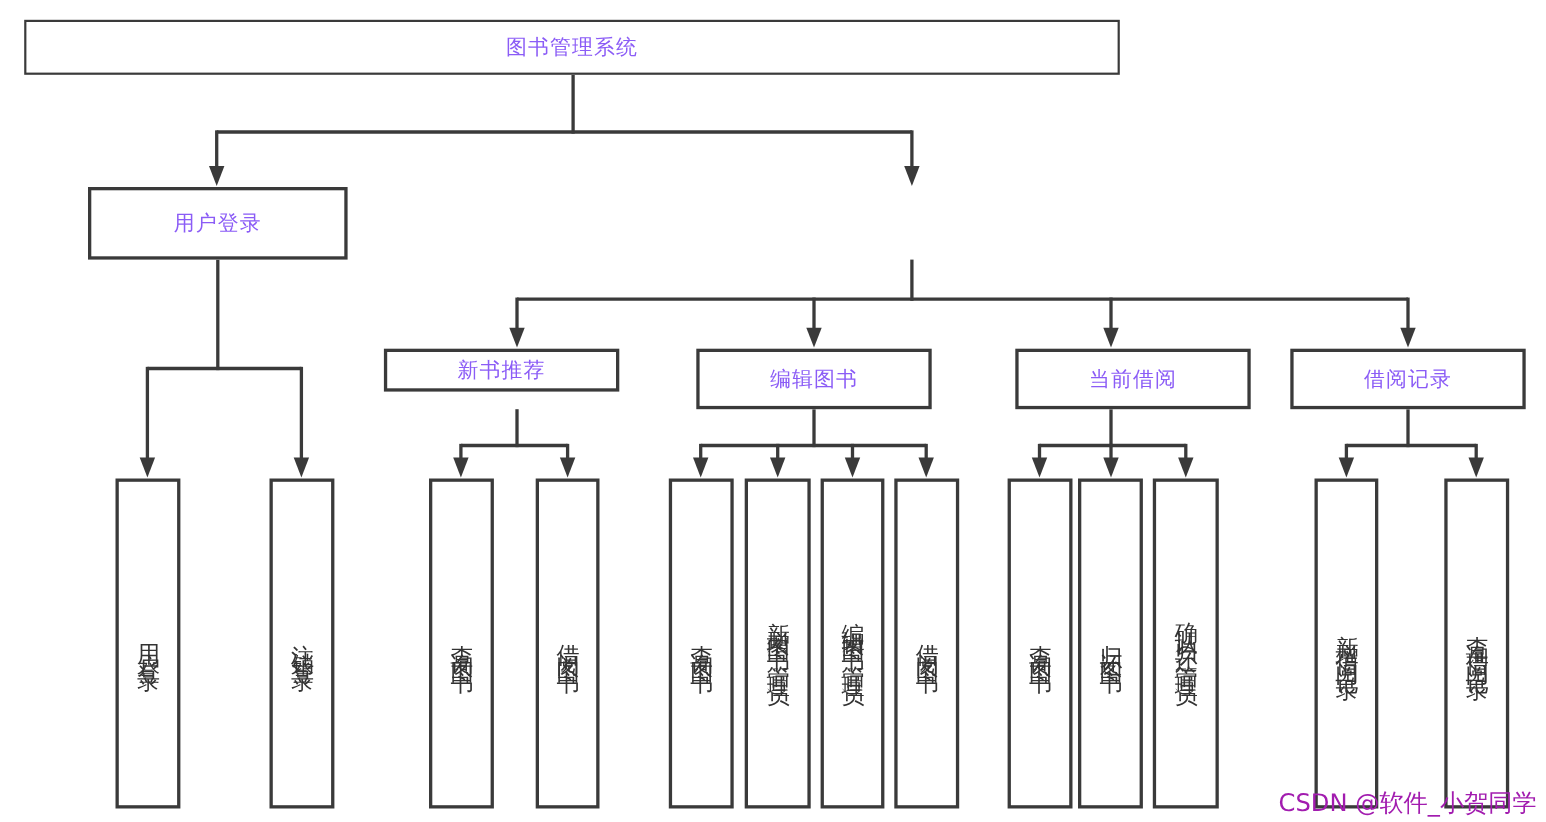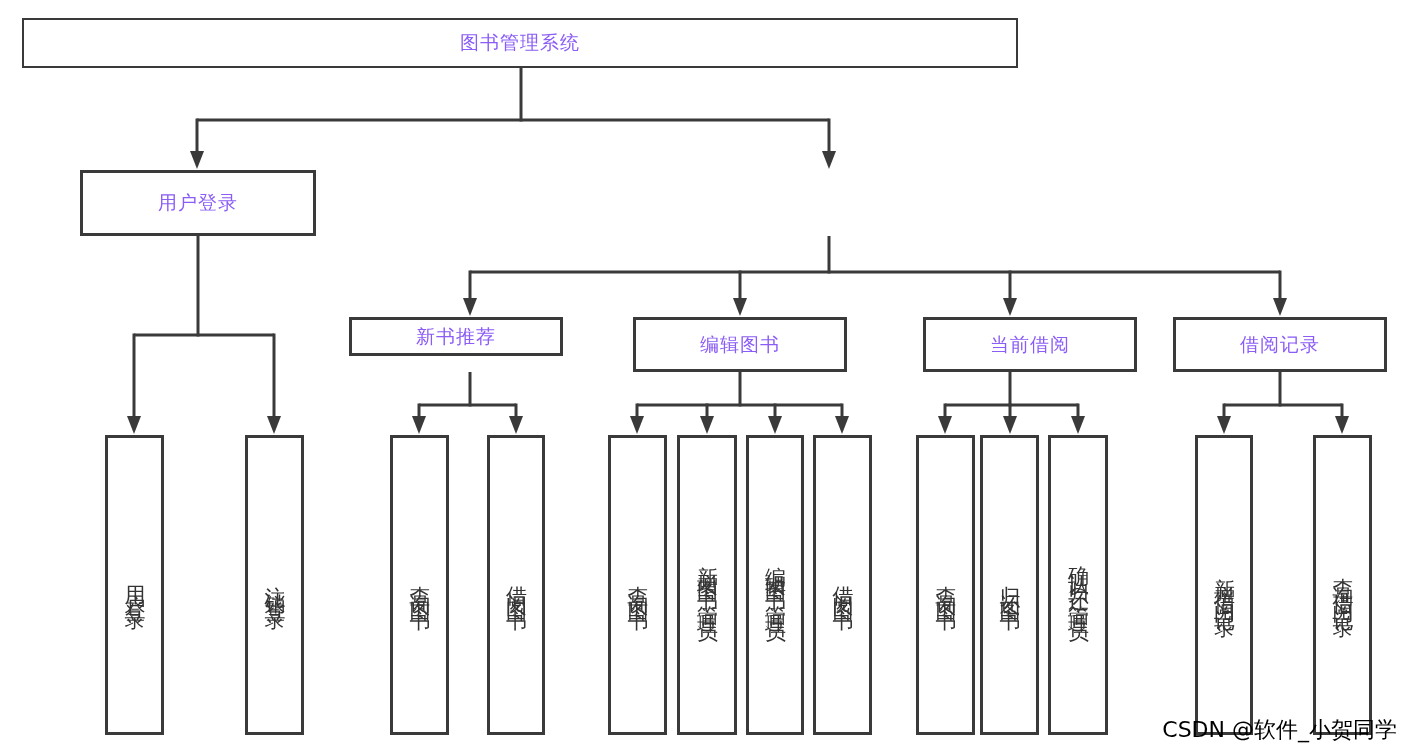--- a/index.html
+++ b/index.html
@@ -46,21 +46,21 @@
     letter-spacing: 8px;
     line-height: 1;
     white-space: nowrap;
     color: #333333;
   }
   .watermark {
     position: absolute;
     right: 8px;
     bottom: 2px;
     font-size: 22px;
-    color: #000000;
+    color: #a21caf;
     z-index: 5;
     white-space: nowrap;
   }
 </style>
 </head>
 <body>
 
 <div class="canvas">
 
   <svg class="connectors" width="1405" height="747" viewBox="0 0 1405 747" fill="none" stroke="#3a3a3a" stroke-width="3">

